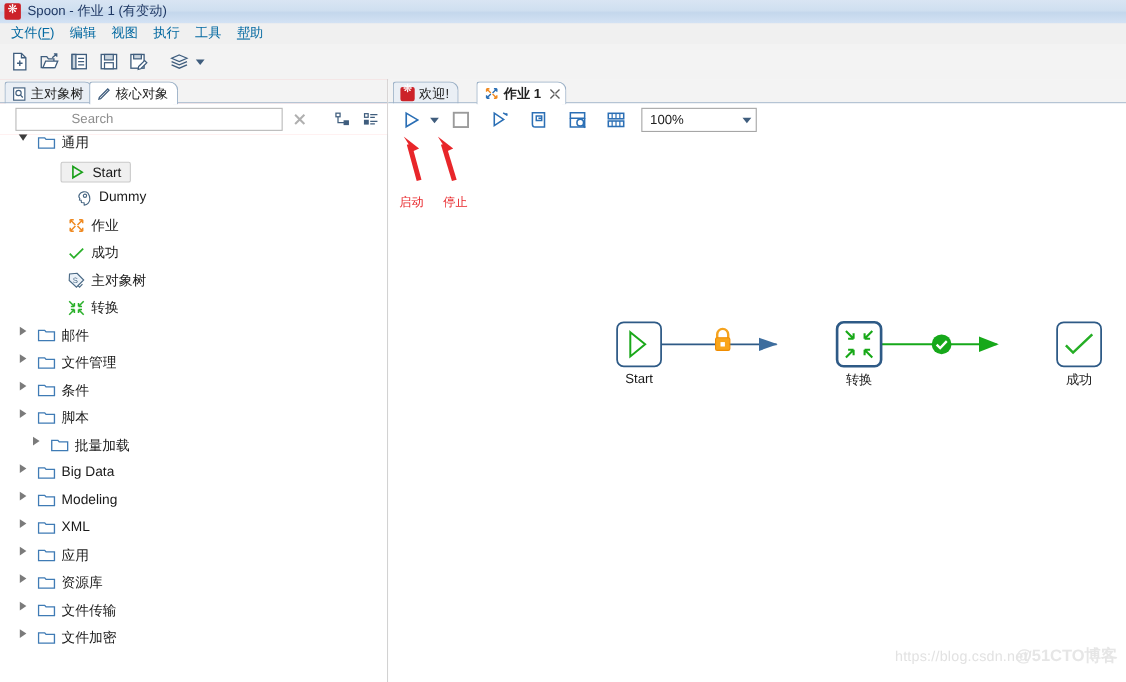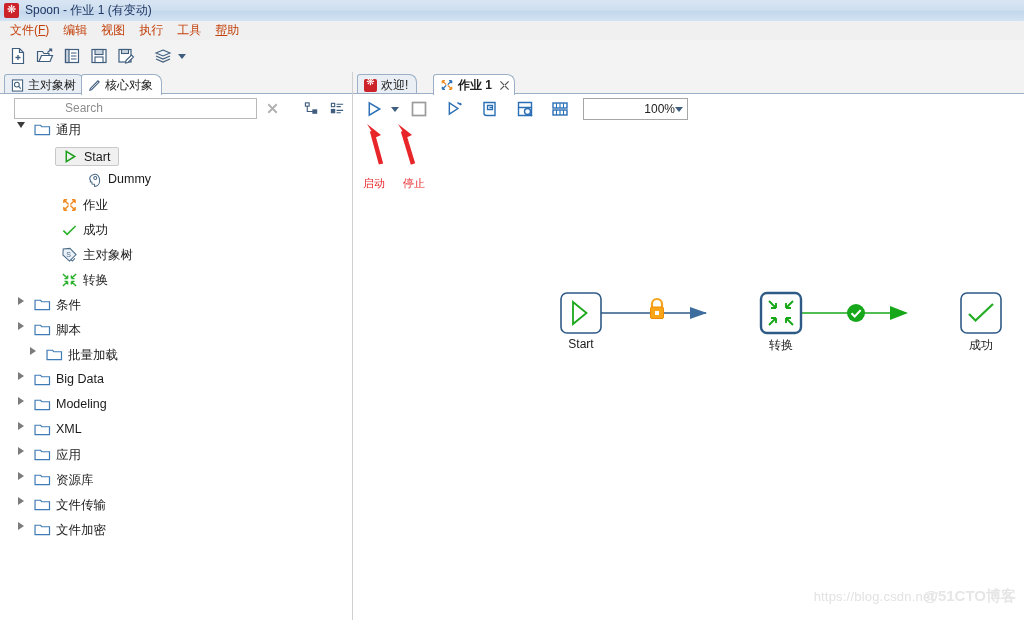--- a/index.html
+++ b/index.html
@@ -36,21 +36,21 @@
   }
 
   
   .menubar {
     position: absolute; left: 0; top: 21px; width: 1024px; height: 19px;
     background: #f0f0f0;
     display: flex; align-items: center;
     border-bottom: 1px solid #e2e2e2;
   }
   .menu-item {
-    font-size: 12px; color: #c2410c; padding: 1px 7px; white-space: nowrap;
+    font-size: 12px; color: #0369a1; padding: 1px 7px; white-space: nowrap;
     cursor: default;
   }
   .menu-item:first-child { margin-left: 3px; }
   .menu-item .uline { text-decoration: underline; }
 
   
   .maintoolbar {
     position: absolute; left: 0; top: 40px; width: 1024px; height: 32px;
     background: #f3f3f3;
     border-bottom: 1px solid #dcdcdc;
@@ -178,21 +178,21 @@
     display: flex; align-items: center;
   }
   .rtb-btn {
     width: 26px; height: 26px;
     display: flex; align-items: center; justify-content: center;
     cursor: default;
   }
   .zoomsel {
     margin-left: 10px; width: 92px; height: 20px;
     border: 1px solid #a6a6a6; background: #fff;
-    display: flex; align-items: center; justify-content: flex-end;
+    display: flex; align-items: center; justify-content: space-between;
     padding: 0 4px 0 7px;
     font-size: 12px; color: #222;
   }
   .canvas {
     position: absolute; left: 0; top: 52px; width: 671px; height: 496px;
     background: #ffffff;
     overflow: hidden;
   }
   .node-label {
     position: absolute; font-size: 12px; color: #1a1a1a;
@@ -347,21 +347,21 @@
         <span class="selwrap">
           <span class="tree-ico">
             <svg width="17" height="15" viewBox="0 0 18 16">
               <path d="M4.5 2.5l9 5.5-9 5.5z" fill="none" stroke="#1aa01a" stroke-width="1.6"></path>
             </svg>
           </span>
           <span class="tree-label">Start</span>
         </span>
       </div>
 
-      <div class="tree-row" style="padding-left:82px">
+      <div class="tree-row" style="padding-left:64px">
         <span class="tree-ico">
           <svg width="17" height="16" viewBox="0 0 18 17">
             <path d="M12.5 3.5c-2.5-2-6.5-1-8 1.5-1 1.7-.6 3 .3 3.8l-.3 1.6 1.6.2.3 2.3 2.5.2.2 2.3c3.2-.3 5.4-3 5.4-6 0-2.3-.8-4.3-2-5.9z" fill="#ffffff" stroke="#4a6985" stroke-width="1.1"></path>
             <circle cx="9.8" cy="6.3" r="1.6" fill="none" stroke="#4a6985" stroke-width="1.1"></circle>
           </svg>
         </span>
         <span class="tree-label">Dummy</span>
       </div>
 
       <div class="tree-row" style="padding-left:57px">
@@ -401,20 +401,42 @@
           <svg width="17" height="16" viewBox="0 0 18 17">
             <path d="M2 2l5 5M7 7H3.6M7 7V3.6" stroke="#2ab02a" stroke-width="1.5" fill="none"></path>
             <path d="M16 2l-5 5M11 7h3.4M11 7V3.6" stroke="#2ab02a" stroke-width="1.5" fill="none"></path>
             <path d="M2 15l5-5M7 10H3.6M7 10v3.4" stroke="#2ab02a" stroke-width="1.5" fill="none"></path>
             <path d="M16 15l-5-5M11 10h3.4M11 10v3.4" stroke="#2ab02a" stroke-width="1.5" fill="none"></path>
           </svg>
         </span>
         <span class="tree-label">转换</span>
       </div>
 
+      <div class="tree-row" style="padding-left:12px">
+        <span class="tree-arrow">
+            <i class="ar-right"></i>
+          </span>
+        <span class="tree-ico">
+            <svg width="17" height="14" viewBox="0 0 18 15">
+              <path d="M1 3.5h6l1.3 1.6h8.2v8.4H1z" fill="#ffffff" stroke="#3f7bb5" stroke-width="1.3"></path>
+            </svg>
+          </span>
+        <span class="tree-label">邮件</span>
+      </div>
+      <div class="tree-row" style="padding-left:12px">
+        <span class="tree-arrow">
+            <i class="ar-right"></i>
+          </span>
+        <span class="tree-ico">
+            <svg width="17" height="14" viewBox="0 0 18 15">
+              <path d="M1 3.5h6l1.3 1.6h8.2v8.4H1z" fill="#ffffff" stroke="#3f7bb5" stroke-width="1.3"></path>
+            </svg>
+          </span>
+        <span class="tree-label">文件管理</span>
+      </div>
       <div class="tree-row" style="padding-left:12px">
         <span class="tree-arrow">
             <i class="ar-right"></i>
           </span>
         <span class="tree-ico">
             <svg width="17" height="14" viewBox="0 0 18 15">
               <path d="M1 3.5h6l1.3 1.6h8.2v8.4H1z" fill="#ffffff" stroke="#3f7bb5" stroke-width="1.3"></path>
             </svg>
           </span>
         <span class="tree-label">条件</span>

